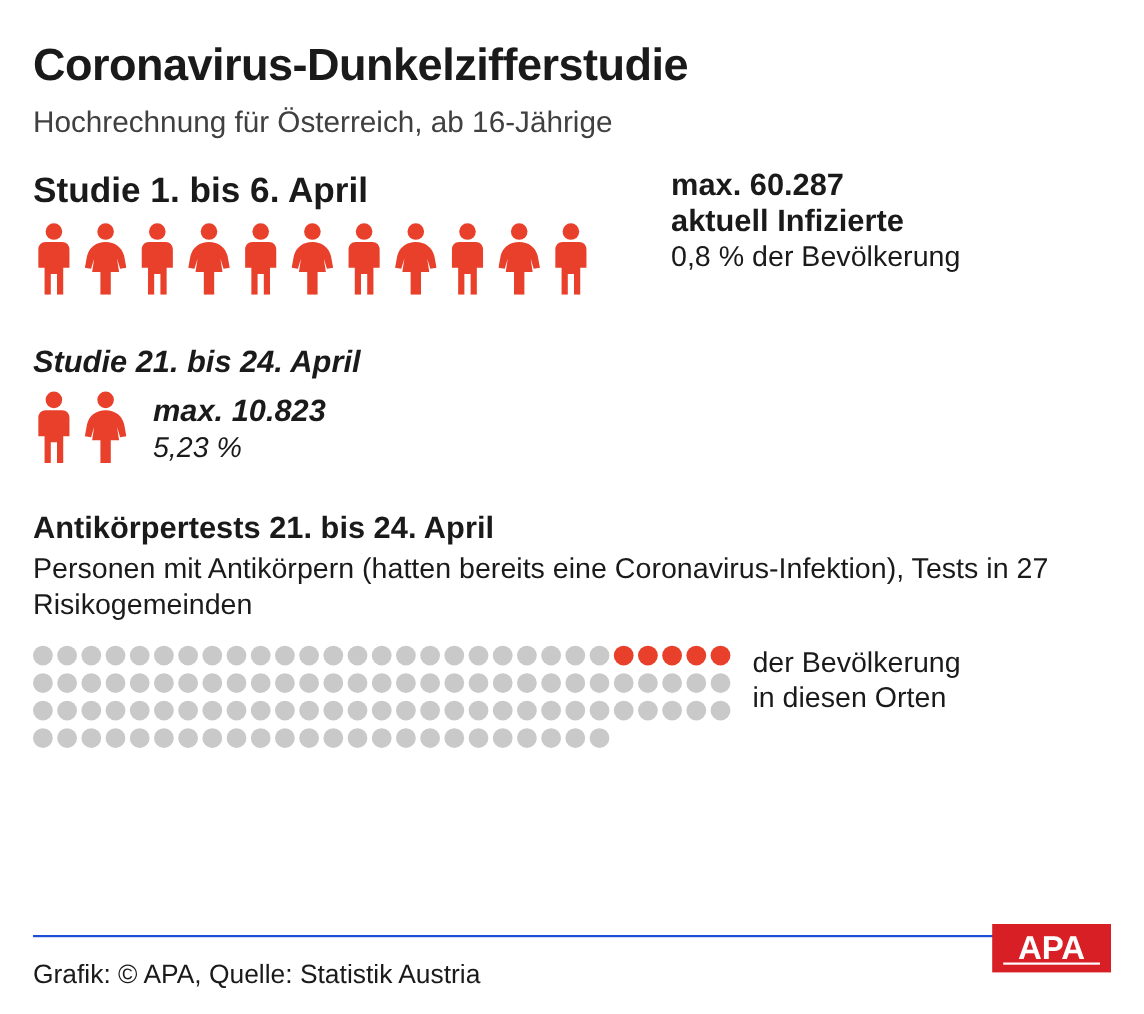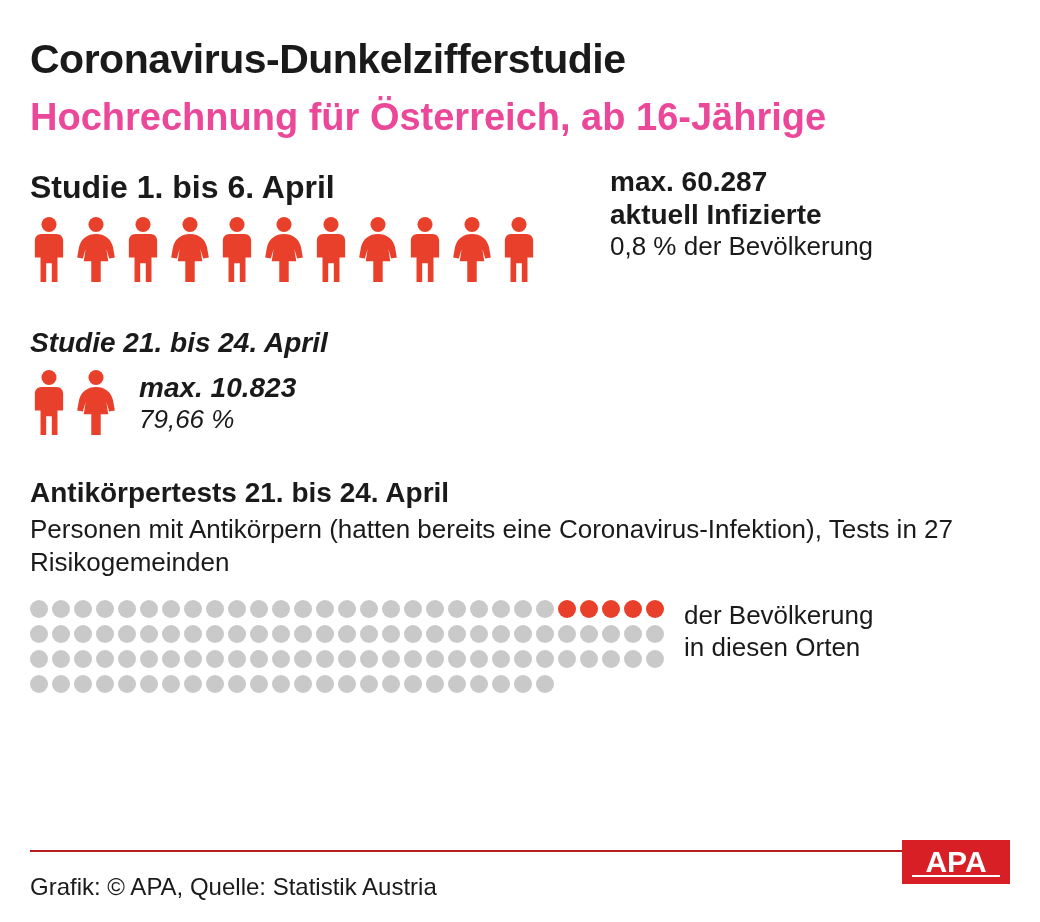--- a/index.html
+++ b/index.html
@@ -22,25 +22,25 @@
     box-sizing: border-box;
   }
   .title {
     font-size: 41px;
     font-weight: bold;
     letter-spacing: -0.5px;
     line-height: 1.05;
     margin: 10px 0 0 0;
   }
   .subtitle {
-    font-size: 38px;
-    font-weight: bold;
+    font-size: 27px;
+    font-weight: normal;
     line-height: 1.2;
     margin: 14px 0 0 0;
-    color: #ec4899;
+    color: #404040;
   }
 
   
   .sec1 {
     position: relative;
     margin-top: 28px;
     min-height: 120px;
   }
   .sec1-head {
     font-size: 32px;
@@ -143,21 +143,21 @@
     font-weight: normal;
   }
 
   
   .footer {
     position: absolute;
     left: 30px;
     right: 30px;
     bottom: 0;
     height: 70px;
-    border-top: 2px solid #b91c1c;
+    border-top: 2px solid #1d4ed8;
     display: flex;
     align-items: center;
     justify-content: space-between;
   }
   .credit {
     font-size: 24px;
     color: #1a1a1a;
   }
   .apa-logo {
     position: absolute;
@@ -296,21 +296,21 @@
             <svg width="38" height="66" viewBox="0 0 40 70" class="pictogram">
               <g fill="#e8402a">
                 <circle cx="20" cy="9" r="8"></circle>
                 <path d="M20 19 C11 19 4 24 2 33 L0 44 L6 45 L9 35 L7 48 L15 48 L15 70 L20 70 L20 48 L20 70 L25 70 L25 48 L33 48 L31 35 L34 45 L40 44 L38 33 C36 24 29 19 20 19 Z"></path>
               </g>
             </svg>
           </span>
         </div>
       <div class="sec2-text">
         <div class="big-bold">max. 10.823</div>
-        <div class="plain">79,66 %</div>
+        <div class="plain">5,23 %</div>
       </div>
     </div>
   </div>
 
   <div class="sec3">
     <div class="sec3-head">Antikörpertests 21. bis 24. April</div>
     <div class="sec3-desc">Personen mit Antikörpern (hatten bereits eine Coronavirus-Infektion), Tests in 27 Risikogemeinden</div>
     <div class="dots-wrap">
       <div class="dot-grid" id="dotgrid">
           <div class="dot" style="grid-area: 1 / 1;"></div>

